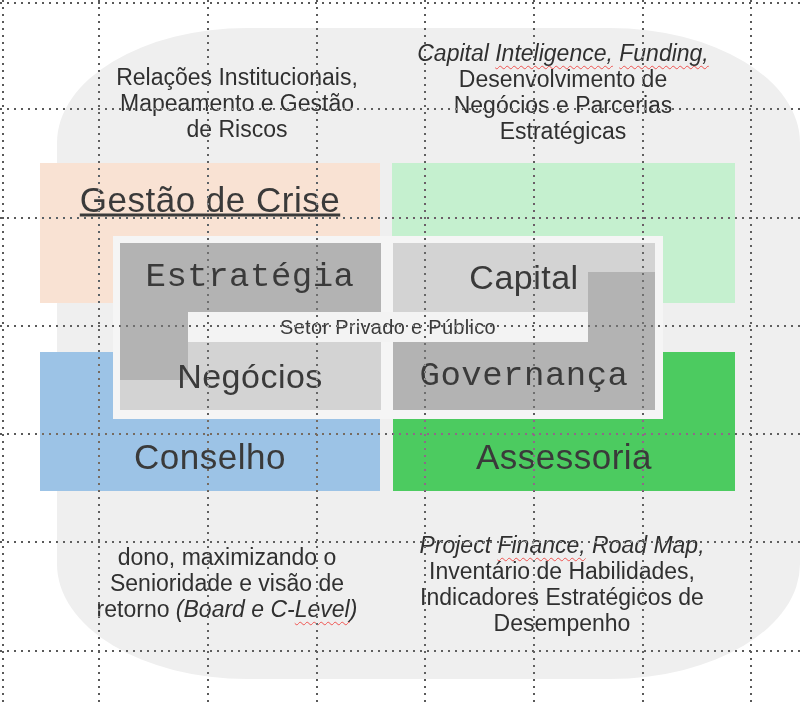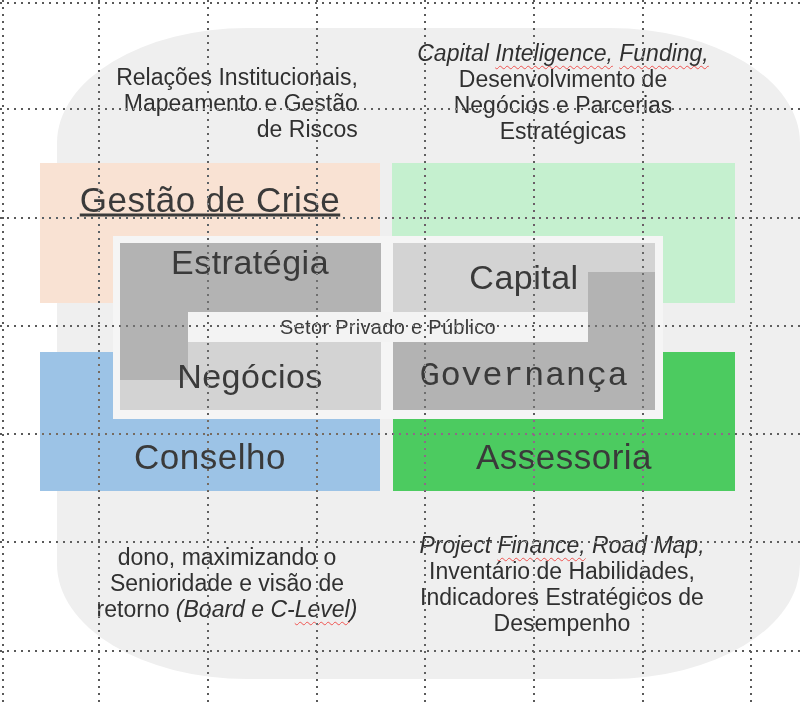--- a/index.html
+++ b/index.html
@@ -66,26 +66,26 @@
   <div class="abs z4 r-govcol" style="background: rgb(179, 179, 179);"></div>
   <div class="abs z4 r-govbar" style="background: rgb(179, 179, 179);"></div>
 
   <div class="abs band" style="background: rgb(243, 243, 243);">
     <span>Setor Privado e Público</span>
   </div>
 
   <span class="label big" style="left:210px;top:199px;text-decoration:underline;">Gestão de Crise</span>
   <span class="label big" style="left:210px;top:456px;">Conselho</span>
   <span class="label big" style="left:564px;top:456px;">Assessoria</span>
-  <span class="label" style="left:250px;top:262px;">Estratégia</span>
+  <span class="label" style="left:250px;top:277px;font-family:Liberation Mono, monospace;">Estratégia</span>
   <span class="label" style="left:524px;top:277px;">Capital</span>
   <span class="label" style="left:250px;top:376px;">Negócios</span>
   <span class="label" style="left:524px;top:376px;font-family:Liberation Mono, monospace;">Governança</span>
 
-  <div class="note" style="left:237px;top:64px;text-align:right;">
+  <div class="note" style="left:237px;top:64px;">
       <div><span>Relações Institucionais,</span></div>
       <div><span>Mapeamento e Gestão</span></div>
       <div><span>de Riscos</span></div>
     </div>
   <div class="note" style="left:563px;top:40px;">
       <div><span class="it">Capital </span><span class="it sp">Inteligence,</span><span class="it"> </span><span class="it sp">Funding,</span></div>
       <div><span>Desenvolvimento de</span></div>
       <div><span>Negócios e Parcerias</span></div>
       <div><span>Estratégicas</span></div>
     </div>

